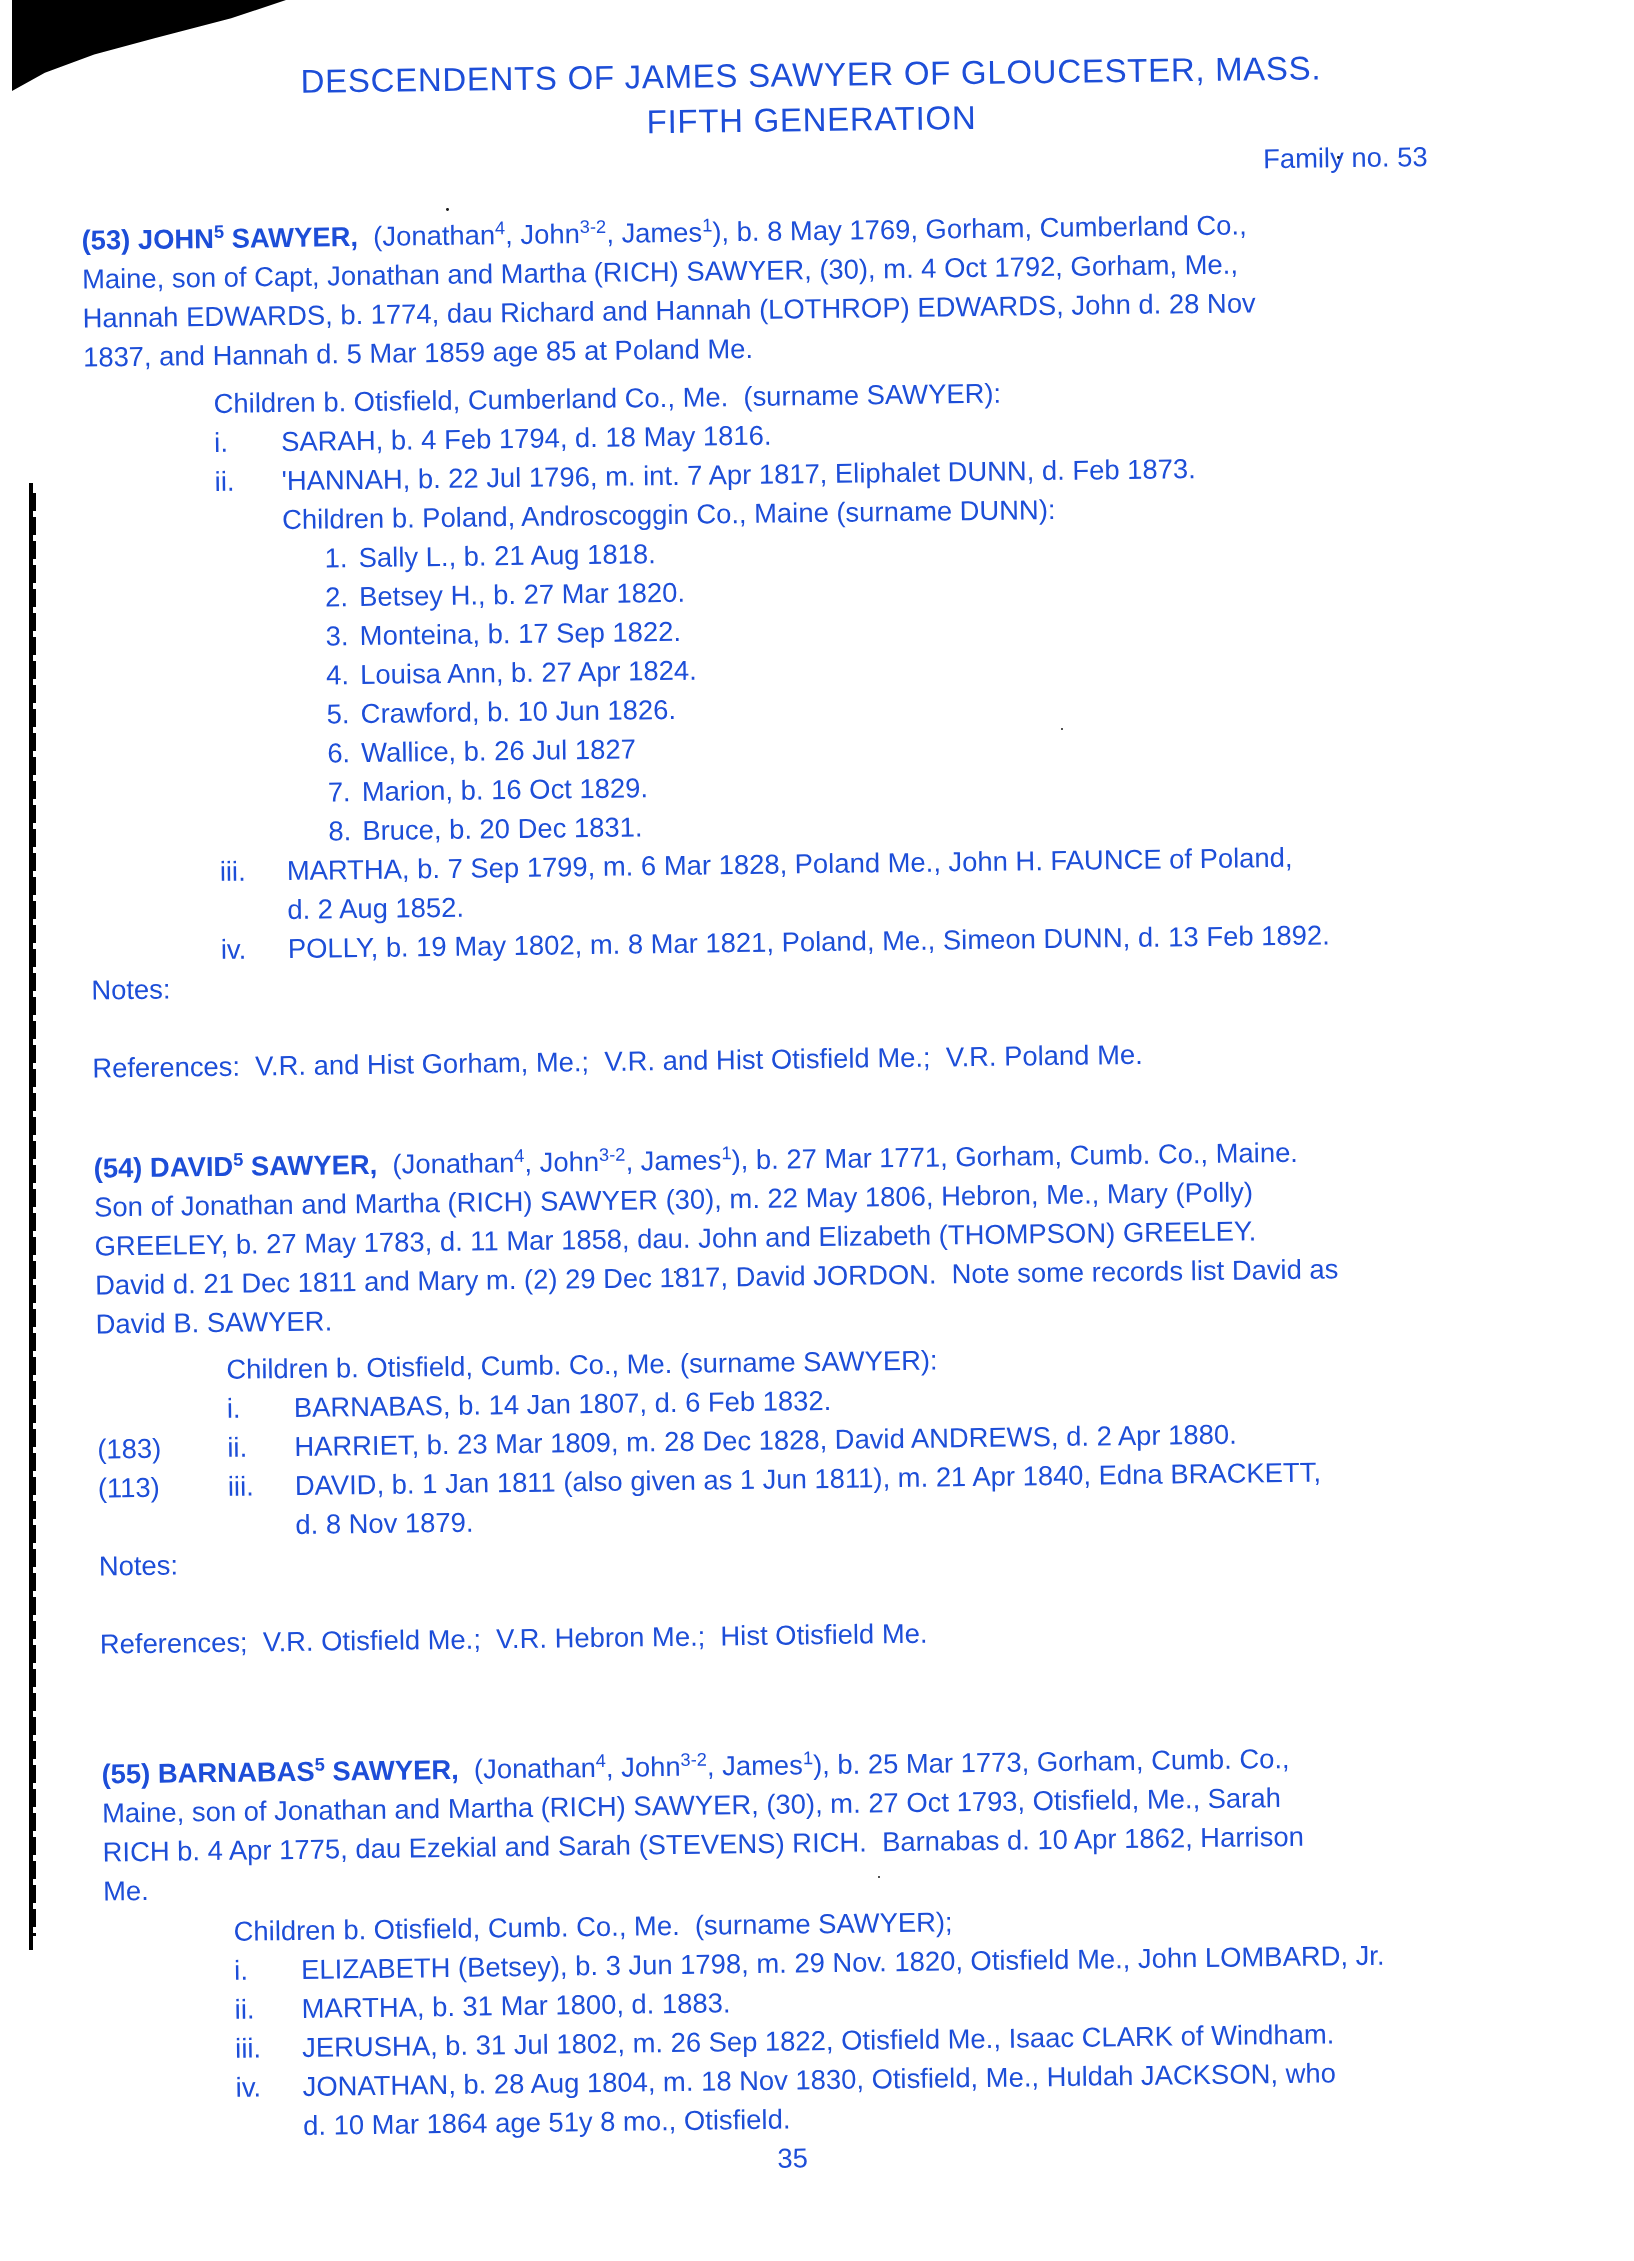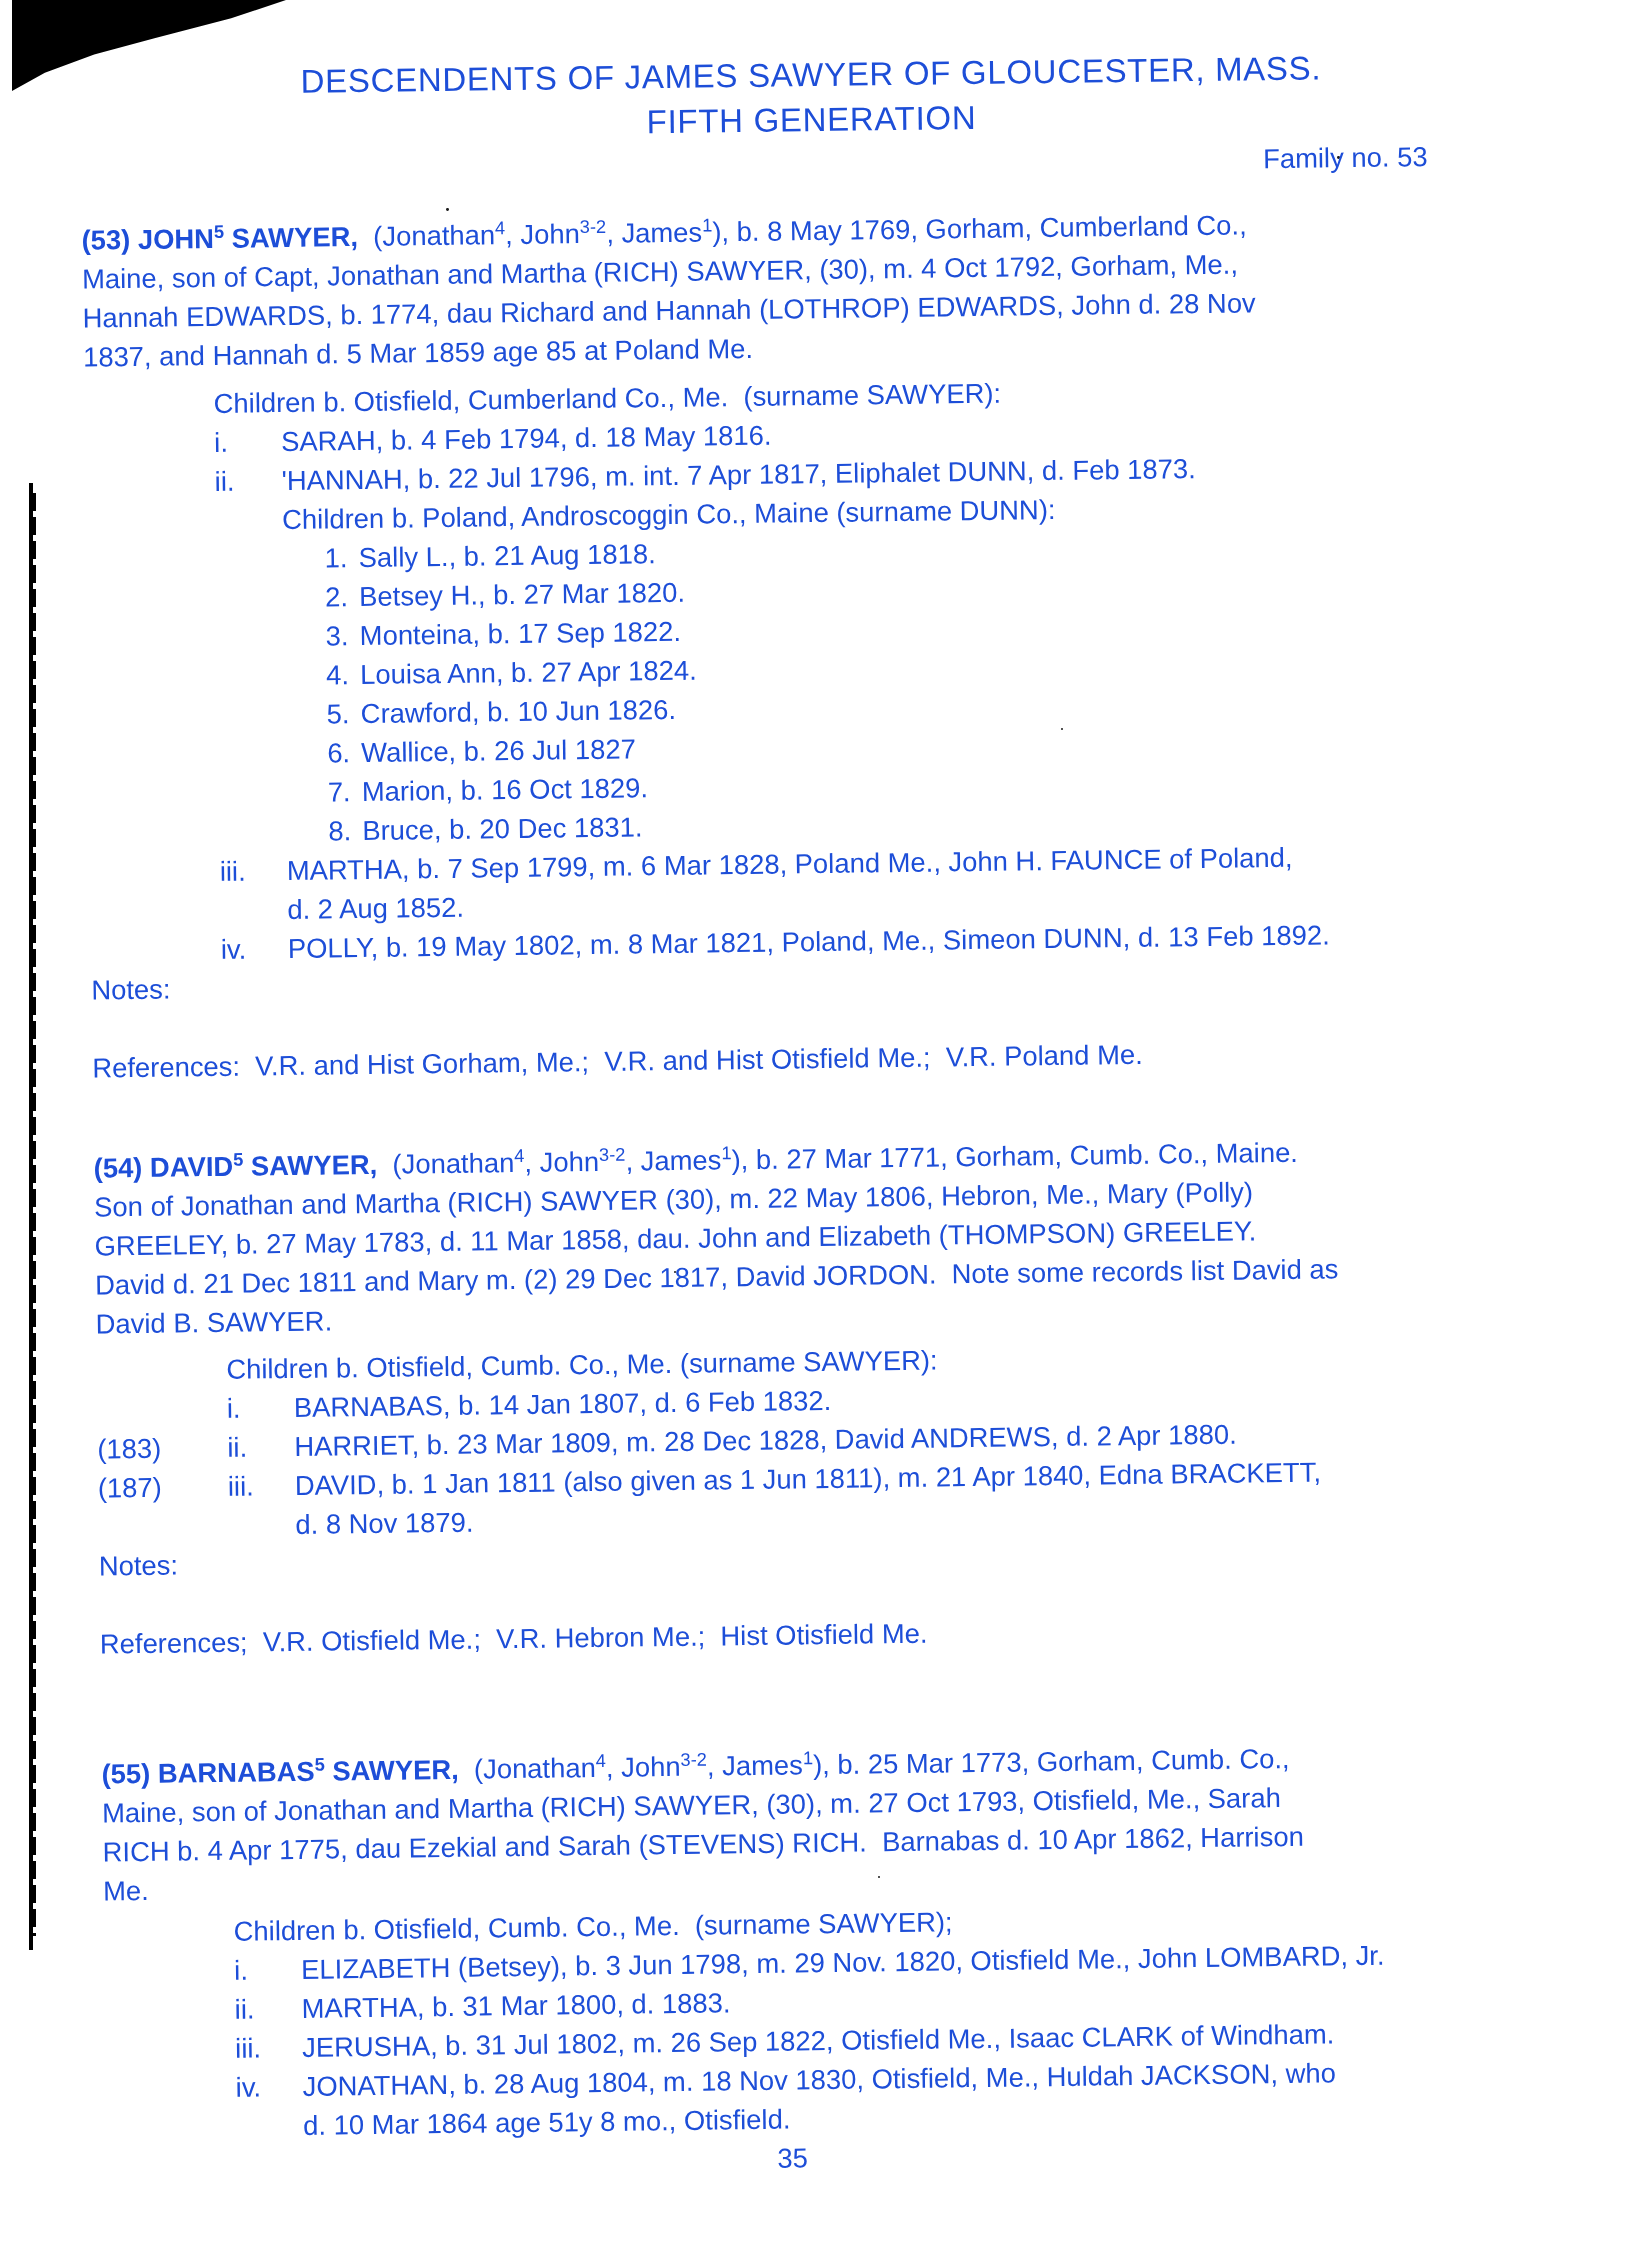--- a/index.html
+++ b/index.html
@@ -167,21 +167,21 @@
         <div class="crow">
           <span class="cnum">i.</span>
           <span class="ctext">BARNABAS, b. 14 Jan 1807, d. 6 Feb 1832.</span>
         </div>
         <div class="crow">
           <span class="cref">(183)</span>
           <span class="cnum">ii.</span>
           <span class="ctext">HARRIET, b. 23 Mar 1809, m. 28 Dec 1828, David ANDREWS, d. 2 Apr 1880.</span>
         </div>
         <div class="crow">
-          <span class="cref">(187)</span>
+          <span class="cref">(113)</span>
           <span class="cnum">iii.</span>
           <span class="ctext"><span>DAVID, b. 1 Jan 1811 (also given as 1 Jun 1811), m. 21 Apr 1840, Edna BRACKETT,</span><br><span>d. 8 Nov 1879.</span></span>
         </div>
       </div>
 
       <div class="notes-label">Notes:</div>
       <div class="refs">References;  V.R. Otisfield Me.;  V.R. Hebron Me.;  Hist Otisfield Me.</div>
     </section>
 
     <section>

